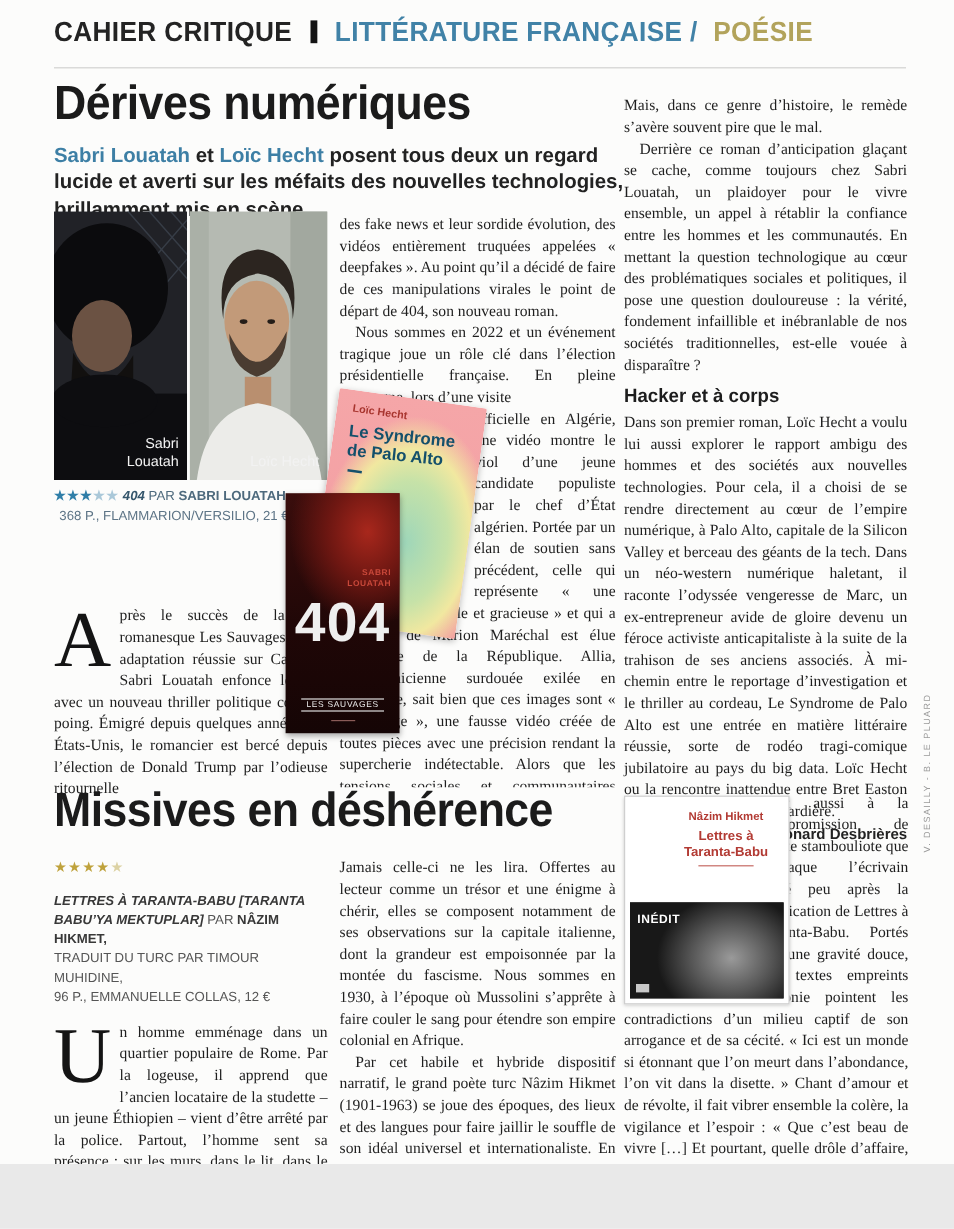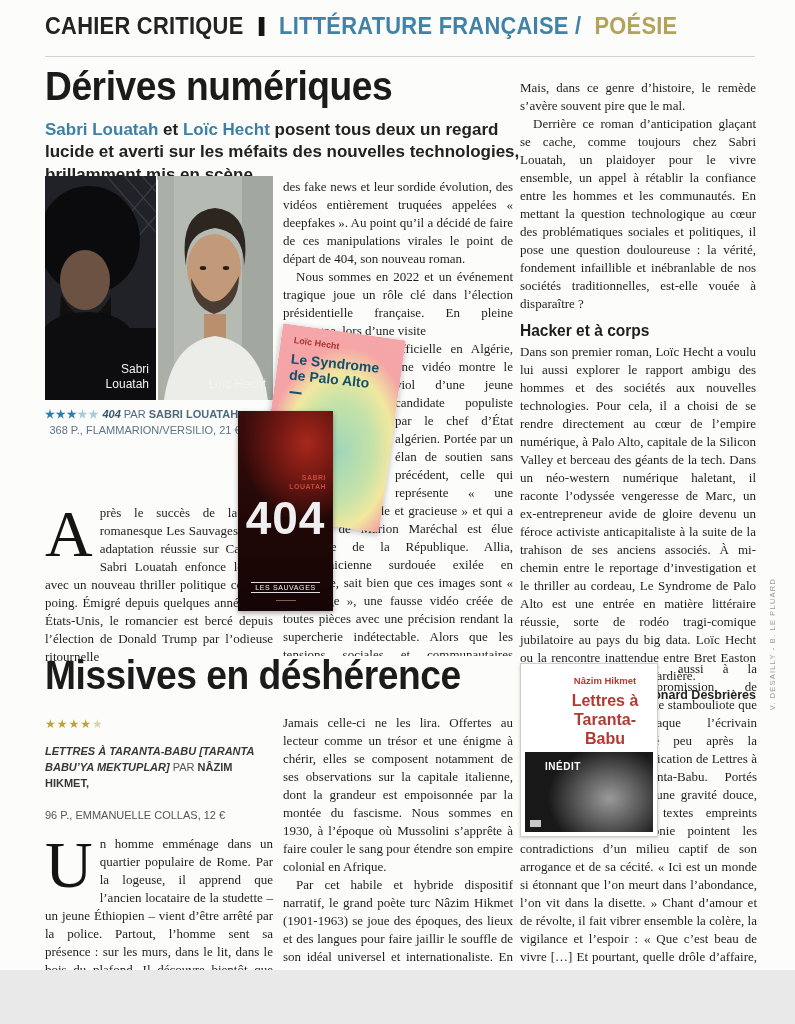--- a/index.html
+++ b/index.html
@@ -72,25 +72,25 @@
   .bookinfo2 .t { font-weight:bold; font-style:italic; color:#383838; }
   .bookinfo2 .au { font-weight:bold; color:#383838; }
   .a2col1 .body { margin-top:11px; }
 
   .a2col2 { position:absolute; left:283px; top:714px; width:230px; }
   .a2col3 { position:absolute; left:520px; top:660px; width:237px; }
 
   .cover-ttb-float { float:left; width:104px; height:172px; margin:3px 10px 4px 0; }
   .cover-ttb { position:relative; width:100%; height:100%; background:#fff; border:1px solid #cfcfcf; box-shadow:0 1px 3px rgba(0,0,0,.2); font-family:"Liberation Sans",sans-serif;padding-left:32px; }
   .ttb-author { margin-top:11px; text-align:center; color:#b23a33; font-size:9.5px; font-weight:bold; line-height:1.25; }
-  .ttb-title { margin:4px auto 3px; width:80px; text-align:center; color:#b23a33; font-size:16px; font-weight:bold; line-height:1.2; }
+  .ttb-title { margin:4px auto 3px; width:80px; text-align:center; color:#b23a33; font-size:11px; font-weight:bold; line-height:1.2; }
   .ttb-rule { width:46px; margin:4px auto 0; border-top:1px solid #c66a64; }
   .ttb-photo { position:absolute; left:4px; right:4px; bottom:4px; height:80px;
     background: radial-gradient(62% 85% at 66% 58%, #9a9a9a 0%, #565656 42%, #181818 78%), #101010; }
-  .ttb-badge { position:absolute; top:6px; left:20px; color:#fff; font-size:10px; font-weight:bold; letter-spacing:.5px; }
+  .ttb-badge { position:absolute; top:6px; left:6px; color:#fff; font-size:10px; font-weight:bold; letter-spacing:.5px; }
   .ttb-logo { position:absolute; bottom:5px; left:5px; width:11px; height:7px; background:#e8e8e8; opacity:.85; }
 
   
   .footer { position:absolute; left:57px; top:999px; font-family:Liberation Serif, serif; color:#2e2e2e; letter-spacing:2.5px; font-size:11px; }
   .footer .num { font-weight:bold; font-size:12px; }
   .footer .sep { margin:0 5px; }
   .credit { position:absolute; left:768px; top:578px; writing-mode:vertical-rl; transform:rotate(180deg); font-family:"Liberation Sans",sans-serif; font-size:7.5px; letter-spacing:1.2px; color:#9a9a9a; white-space:nowrap; }
 </style>
 </head>
 <body>
@@ -190,21 +190,21 @@
   </div>
 
   <h1 class="a2-title">Missives en déshérence</h1>
 
   <div class="a2col1">
     <div>
       <span class="stars-f2">★★★★</span><span class="stars-e2">★</span>
     </div>
     <div class="bookinfo2">
       <span class="t">LETTRES À TARANTA-BABU [TARANTA BABU’YA MEKTUPLAR]</span><span> PAR </span><span class="au">NÂZIM HIKMET,</span><br>
-      <br>
+      <span>TRADUIT DU TURC PAR TIMOUR MUHIDINE,</span><br>
       <span>96 P., EMMANUELLE COLLAS, 12 €</span>
     </div>
     <div class="serif body">
       <p><span class="dropcap">U</span><span>n homme emménage dans un quartier populaire de Rome. Par la logeuse, il apprend que l’ancien locataire de la studette – un jeune Éthiopien – vient d’être arrêté par la police. Partout, l’homme sent sa présence : sur les murs, dans le lit, dans le bois du plafond. Il découvre bientôt que l’Éthiopien a laissé derrière lui une liasse de lettres : treize missives en vers envoyées à son épouse, Taranta-Babu, restée au pays.</span></p>
     </div>
   </div>
 
   <div class="a2col2 serif">
     <p>Jamais celle-ci ne les lira. Offertes au lecteur comme un trésor et une énigme à chérir, elles se composent notamment de ses observations sur la capitale italienne, dont la grandeur est empoisonnée par la montée du fascisme. Nous sommes en 1930, à l’époque où Mussolini s’apprête à faire couler le sang pour étendre son empire colonial en Afrique.</p>
     <p class="indent">Par cet habile et hybride dispositif narratif, le grand poète turc Nâzim Hikmet (1901-1963) se joue des époques, des lieux et des langues pour faire jaillir le souffle de son idéal universel et internationaliste. En fustigeant la lâcheté de l’intelligentsia romaine,</p>

